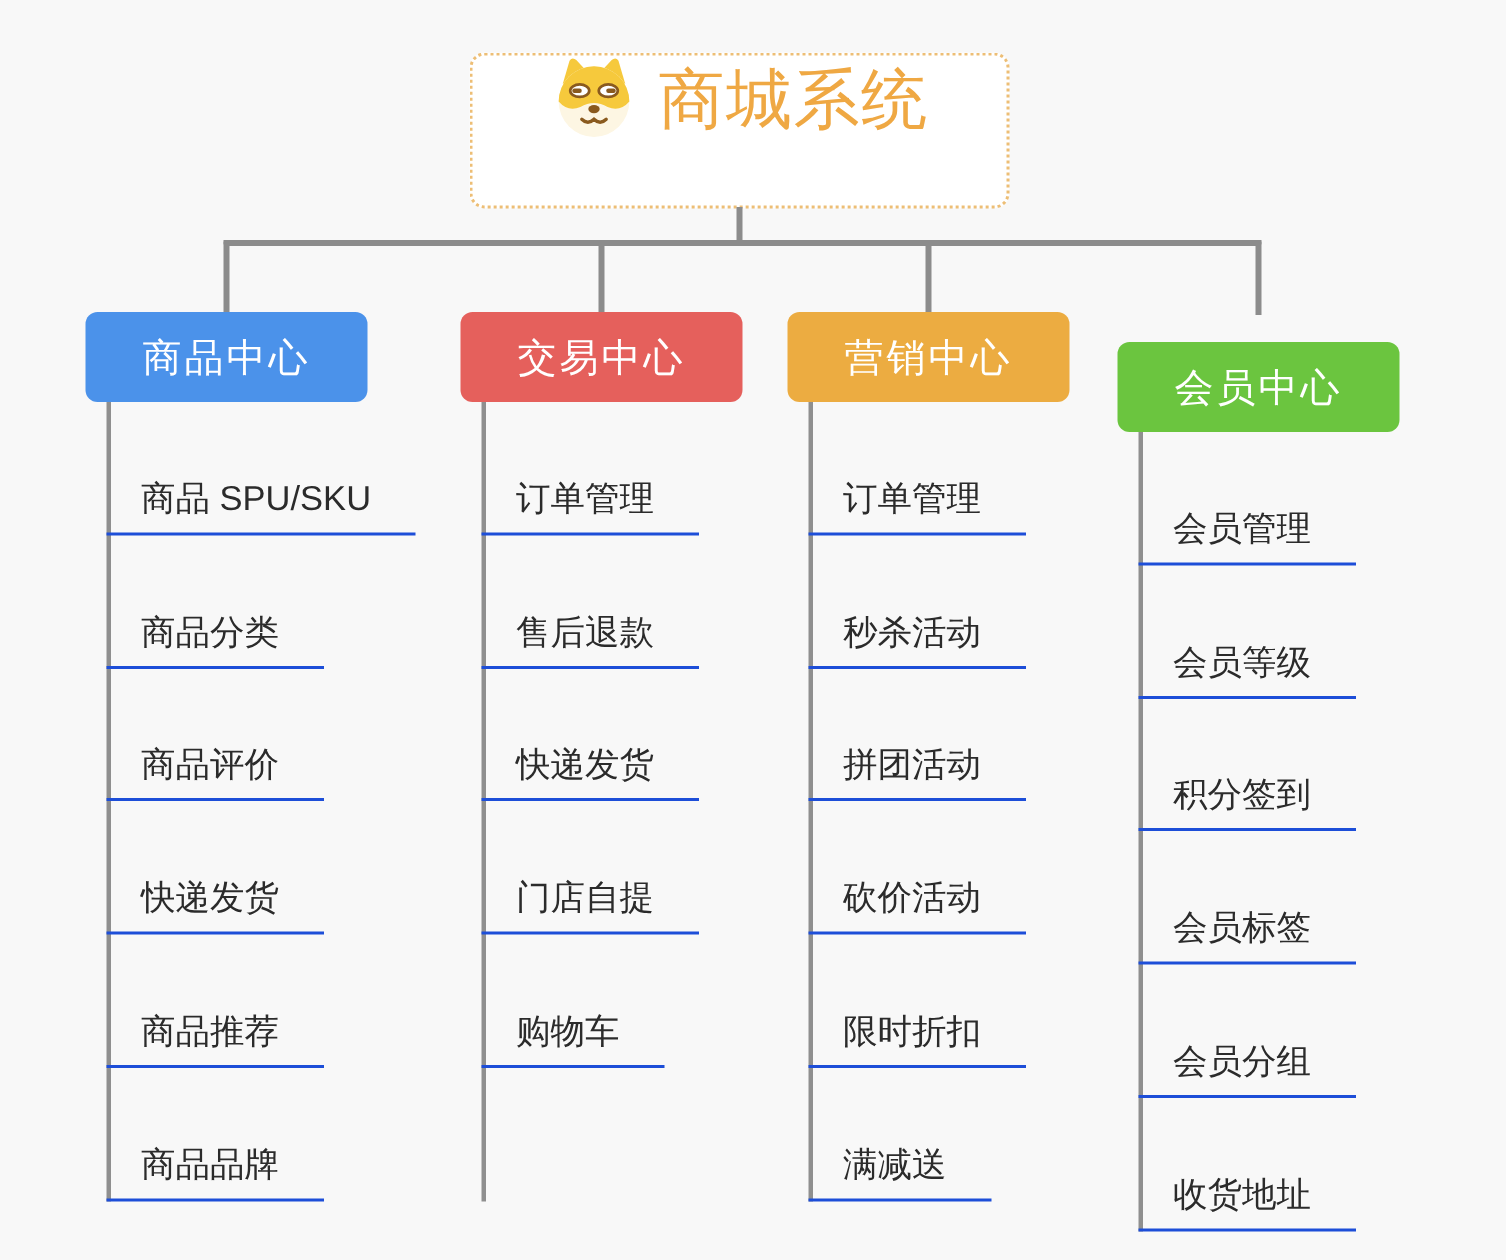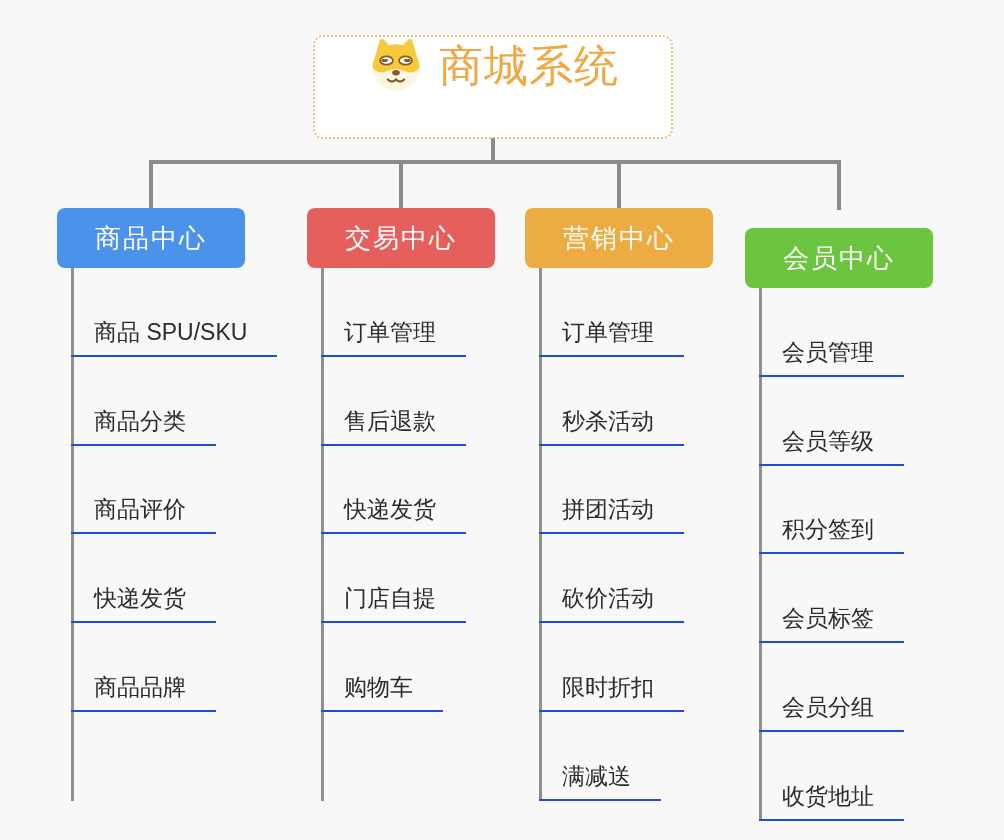--- a/index.html
+++ b/index.html
@@ -86,20 +86,23 @@
     <div class="leaf">
         <span class="leaf-label">商品分类</span>
       </div>
     <div class="leaf">
         <span class="leaf-label">商品评价</span>
       </div>
     <div class="leaf">
         <span class="leaf-label">快递发货</span>
       </div>
     <div class="leaf">
+        <span class="leaf-label">商品推荐</span>
+      </div>
+    <div class="leaf">
         <span class="leaf-label">商品品牌</span>
       </div>
   </div>
 </div>
 
 <div class="branch b2">
   <div class="branch-box" style="background: rgb(229, 96, 92);">交易中心</div>
   <div class="spine"></div>
   <div class="leaves">
     <div class="leaf">

